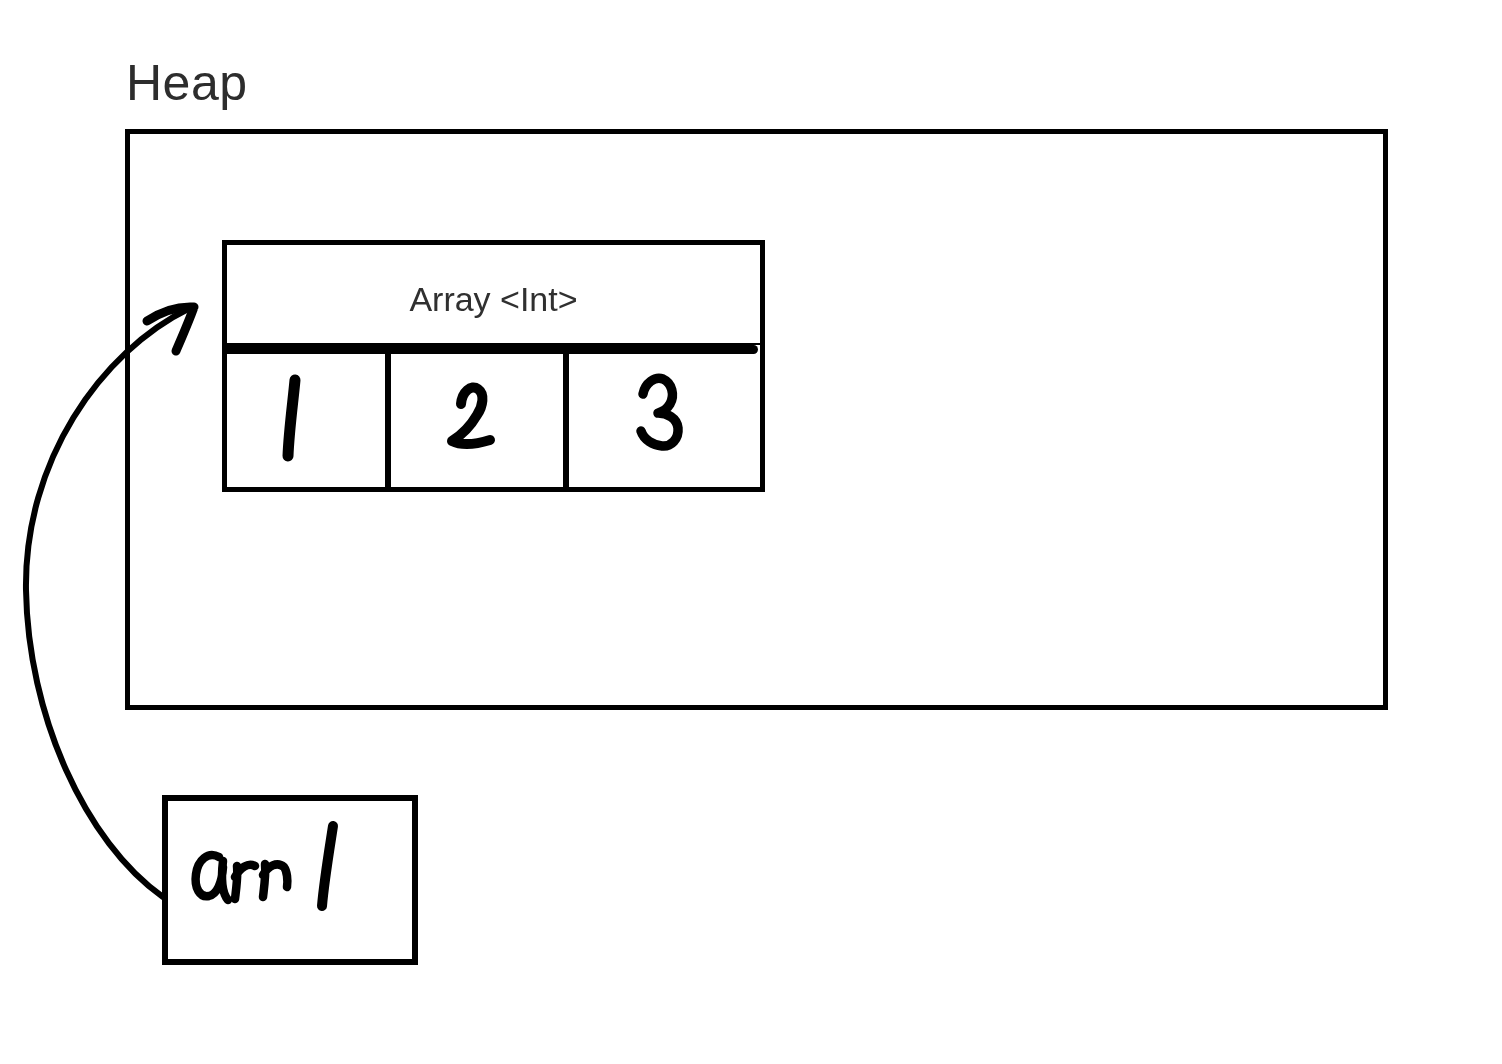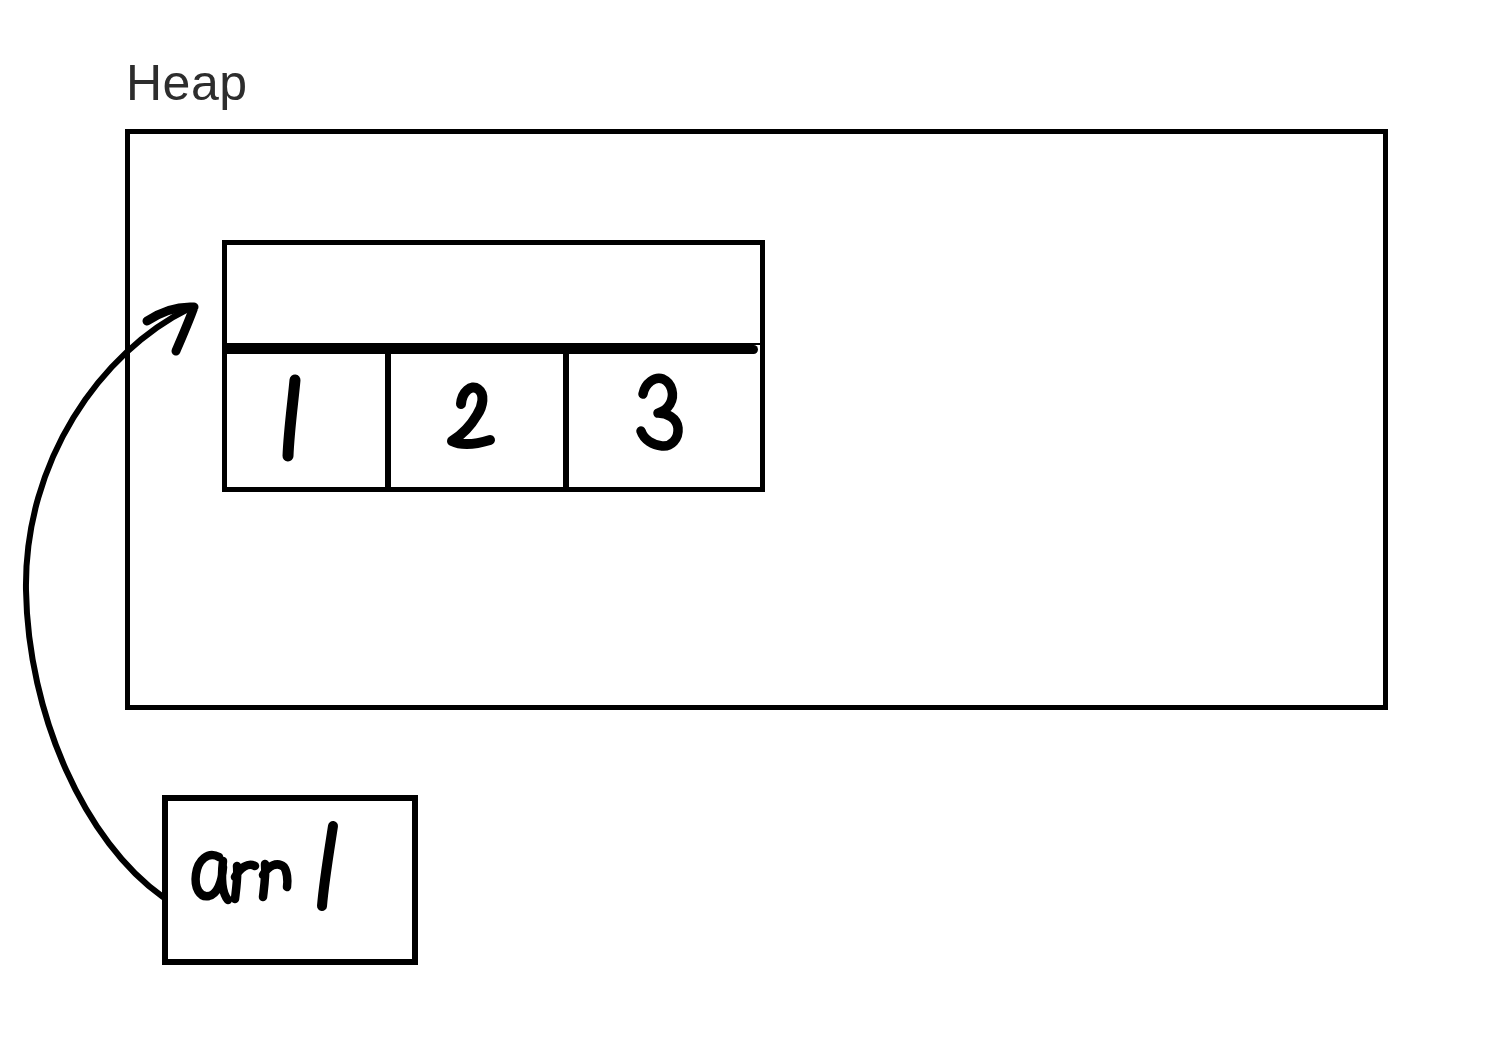--- a/index.html
+++ b/index.html
@@ -106,20 +106,21 @@
 </head>
 <body>
 
 <div class="canvas">
 
   <div class="heap-label">Heap</div>
 
   <div class="heap-box"></div>
 
   <div class="array-object">
+    <div class="array-header">Array &lt;Int&gt;</div>
     <div class="array-divider-thin"></div>
     <div class="array-divider-stroke"></div>
     <div class="array-cells">
       <div class="cell c1"></div>
       <div class="vdiv"></div>
       <div class="cell c2"></div>
       <div class="vdiv"></div>
       <div class="cell c3"></div>
     </div>
   </div>

